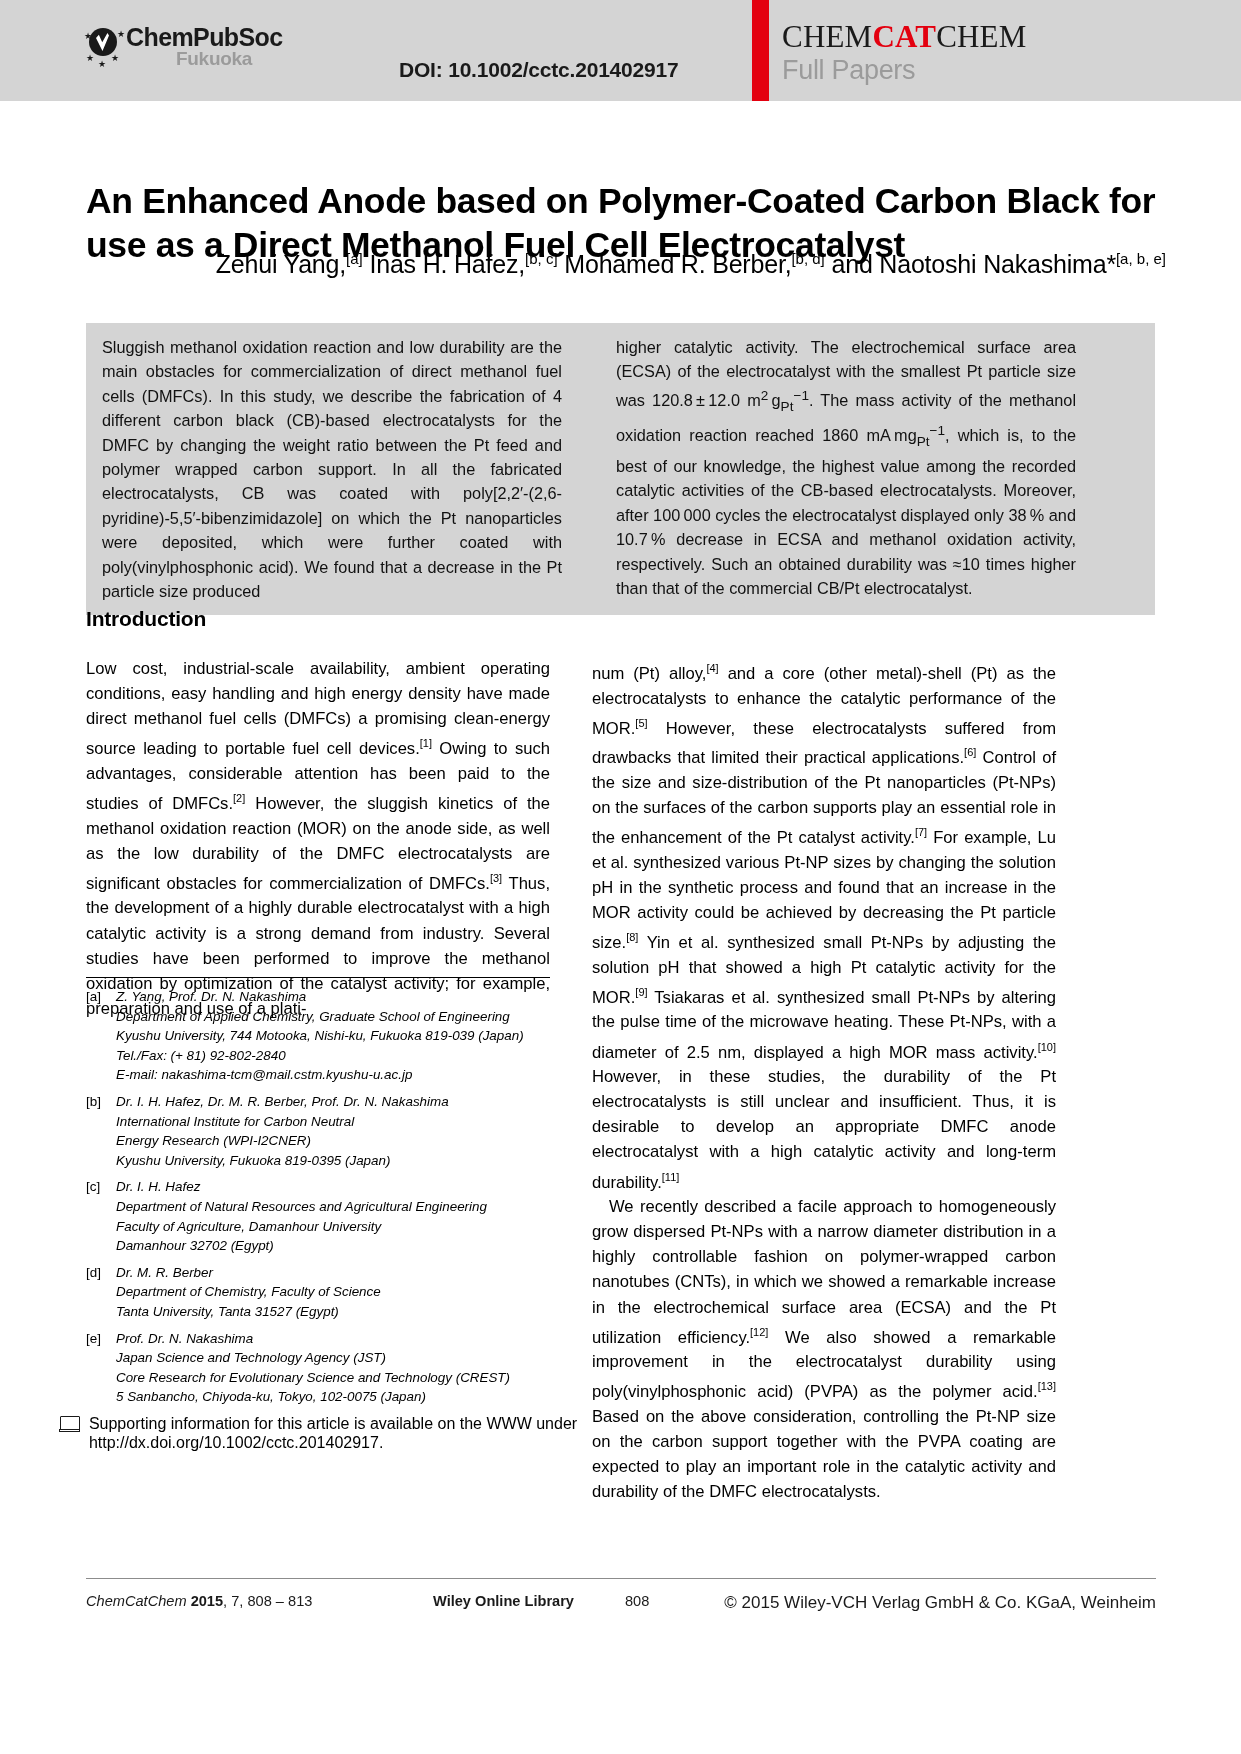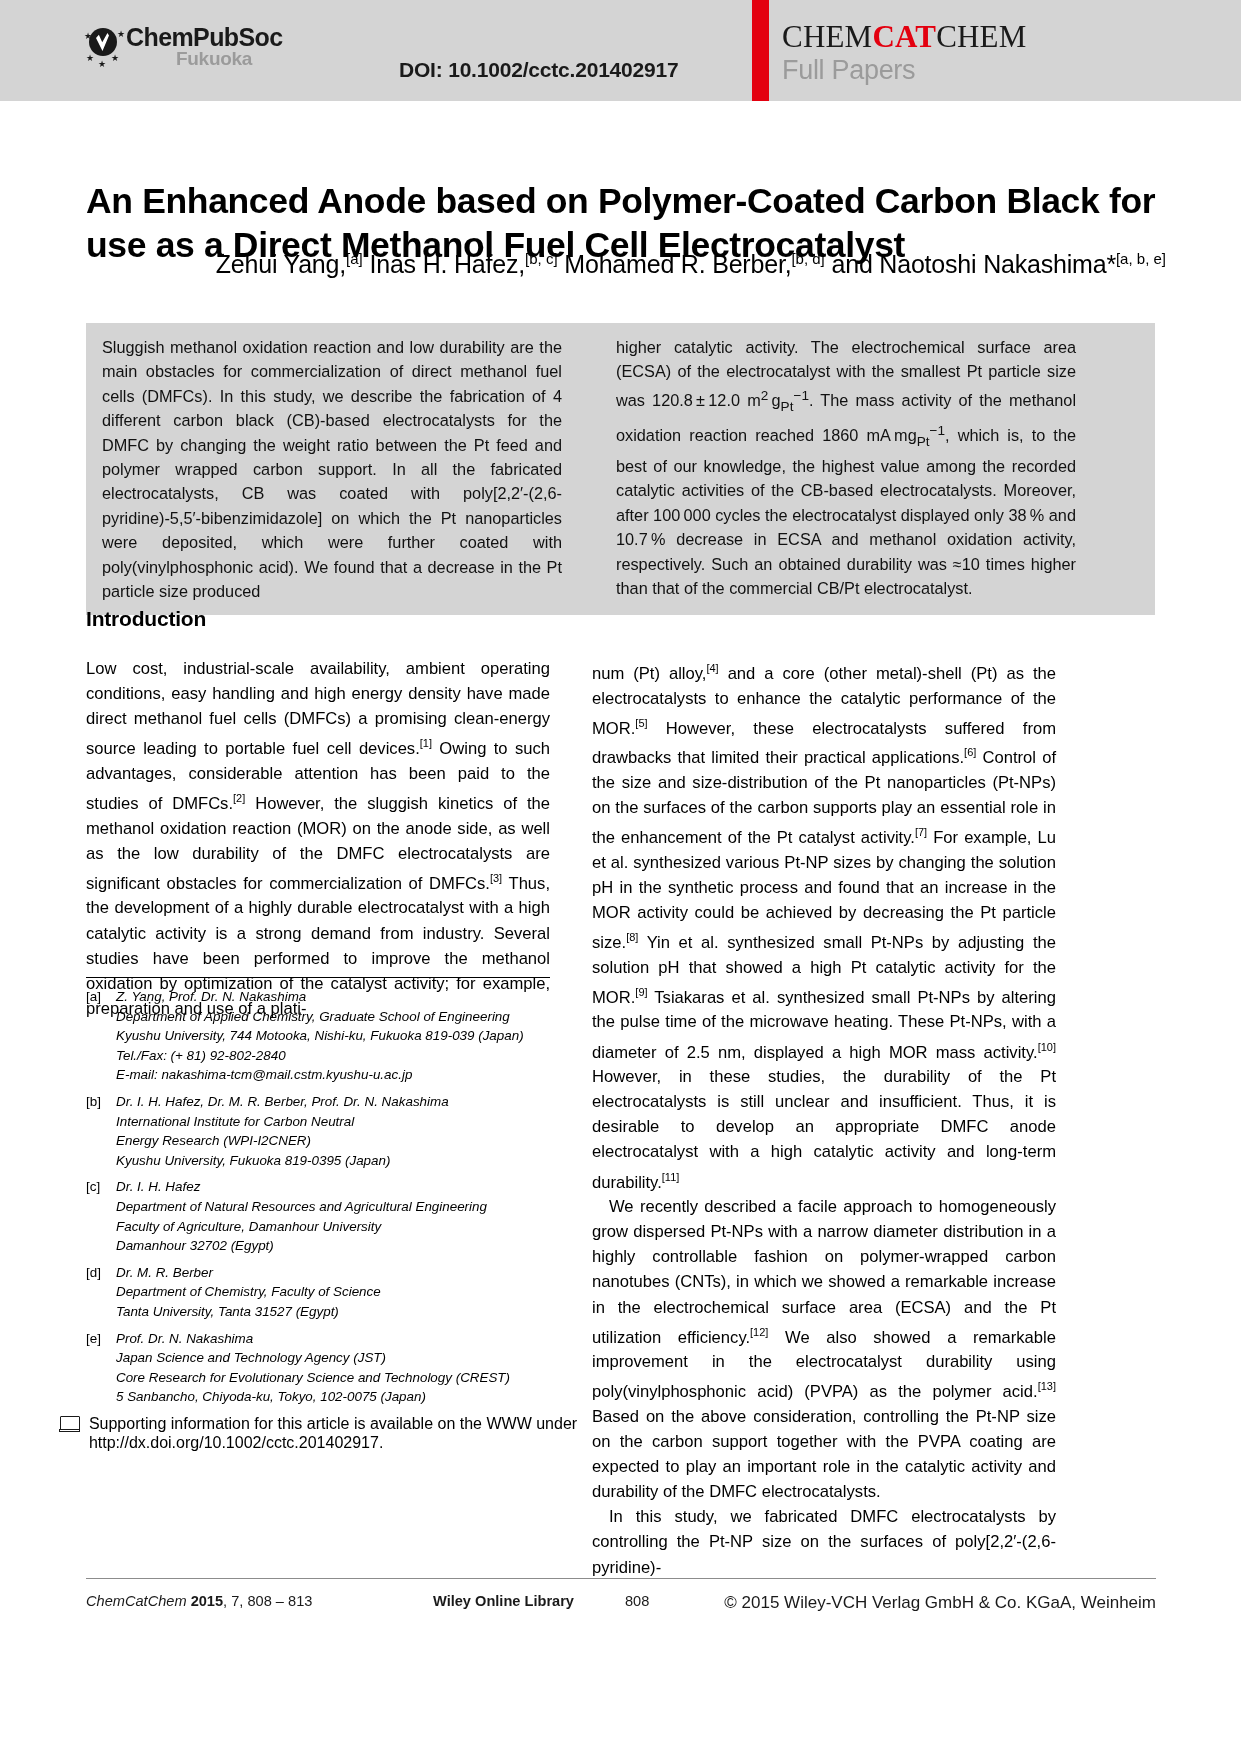--- a/index.html
+++ b/index.html
@@ -392,21 +392,20 @@
     <div class="fn-body">
       <div>Supporting information for this article is available on the WWW under</div>
       <div>http://dx.doi.org/10.1002/cctc.201402917.</div>
     </div>
   </div>
 </div>
 
 <div class="col-right">
   <p>num (Pt) alloy,<sup class="ref">[4]</sup> and a core (other metal)-shell (Pt) as the electrocatalysts to enhance the catalytic performance of the MOR.<sup class="ref">[5]</sup> However, these electrocatalysts suffered from drawbacks that limited their practical applications.<sup class="ref">[6]</sup> Control of the size and size-distribution of the Pt nanoparticles (Pt-NPs) on the surfaces of the carbon supports play an essential role in the enhancement of the Pt catalyst activity.<sup class="ref">[7]</sup> For example, Lu et al. synthesized various Pt-NP sizes by changing the solution pH in the synthetic process and found that an increase in the MOR activity could be achieved by decreasing the Pt particle size.<sup class="ref">[8]</sup> Yin et al. synthesized small Pt-NPs by adjusting the solution pH that showed a high Pt catalytic activity for the MOR.<sup class="ref">[9]</sup> Tsiakaras et al. synthesized small Pt-NPs by altering the pulse time of the microwave heating. These Pt-NPs, with a diameter of 2.5 nm, displayed a high MOR mass activity.<sup class="ref">[10]</sup> However, in these studies, the durability of the Pt electrocatalysts is still unclear and insufficient. Thus, it is desirable to develop an appropriate DMFC anode electrocatalyst with a high catalytic activity and long-term durability.<sup class="ref">[11]</sup></p>
   <p>We recently described a facile approach to homogeneously grow dispersed Pt-NPs with a narrow diameter distribution in a highly controllable fashion on polymer-wrapped carbon nanotubes (CNTs), in which we showed a remarkable increase in the electrochemical surface area (ECSA) and the Pt utilization efficiency.<sup class="ref">[12]</sup> We also showed a remarkable improvement in the electrocatalyst durability using poly(vinylphosphonic acid) (PVPA) as the polymer acid.<sup class="ref">[13]</sup> Based on the above consideration, controlling the Pt-NP size on the carbon support together with the PVPA coating are expected to play an important role in the catalytic activity and durability of the DMFC electrocatalysts.</p>
-  <p>In this study, we fabricated DMFC electrocatalysts by controlling the Pt-NP size on the surfaces of poly[2,2′-(2,6-pyridine)-</p>
 </div>
 
 <div class="footer-rule"></div>
 <div class="footer">
   <div class="f-left"><span>ChemCatChem</span> <b>2015</b><span class="plain">, 7, 808 – 813</span></div>
   <div class="f-wol">Wiley Online Library</div>
   <div class="f-page">808</div>
   <div class="f-right">© 2015 Wiley-VCH Verlag GmbH &amp; Co. KGaA, Weinheim</div>
 </div>
 

